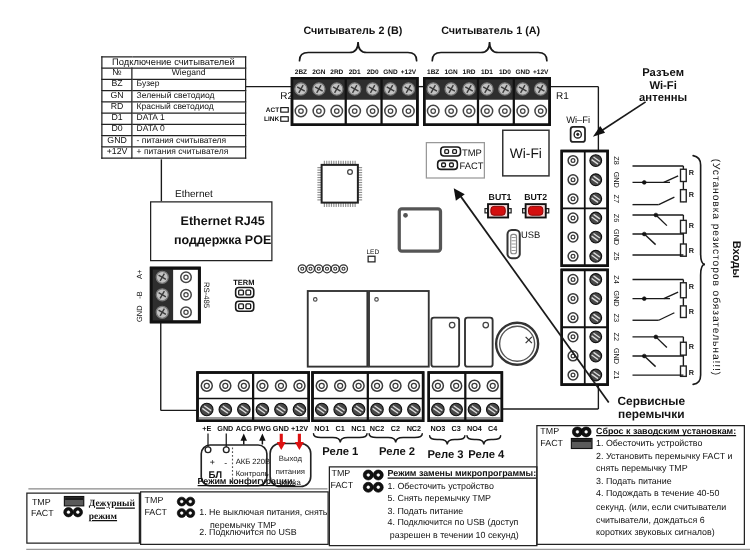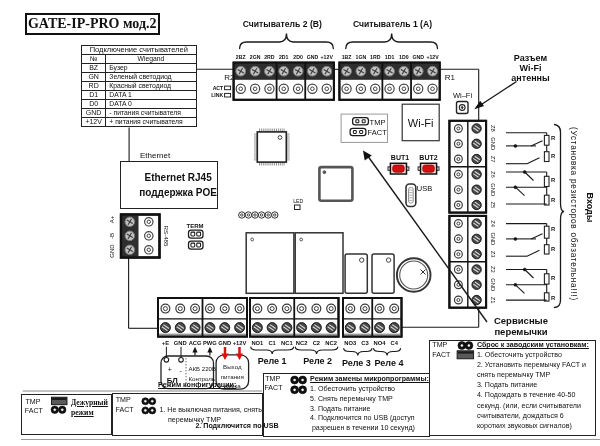--- a/index.html
+++ b/index.html
@@ -667,23 +667,20 @@
 <circle cx="302.6" cy="389.8" r="4.0" stroke="#000" stroke-width="0.5" fill="#111"></circle>
 <circle cx="294.6" cy="389.8" r="1.1" stroke="#fff" stroke-width="0.4" fill="#fff"></circle>
 <circle cx="302.6" cy="389.8" r="1.1" stroke="#fff" stroke-width="0.4" fill="#fff"></circle>
 <circle cx="461.9" cy="345.5" r="4.0" stroke="#000" stroke-width="0.5" fill="#111"></circle>
 <circle cx="468.9" cy="345.5" r="4.0" stroke="#000" stroke-width="0.5" fill="#111"></circle>
 <circle cx="461.9" cy="345.5" r="1.1" stroke="#fff" stroke-width="0.4" fill="#fff"></circle>
 <circle cx="468.9" cy="345.5" r="1.1" stroke="#fff" stroke-width="0.4" fill="#fff"></circle>
 <rect x="457.1" y="350.8" width="16.5" height="8" fill="#5a5a5a" stroke="#111" stroke-width="0.9"></rect>
 <rect x="457.70000000000005" y="351.40000000000003" width="15.3" height="2.2" fill="#1c1c1c"></rect>
 </svg>
-<div style="position:absolute;left:24.5px;top:13px;width:135.5px;height:22px;border:2.6px solid #111;display:flex;align-items:center;justify-content:center;">
-      <span style="font-family:'Liberation Serif',serif;font-weight:bold;font-size:14px;white-space:nowrap;">GATE-IP-PRO&nbsp;мод.2</span>
-    </div>
 <div style="position:absolute;left:81px;top:44.5px;">
       <table style="border-collapse:collapse;width:115.5px;table-layout:fixed;">
         <colgroup>
           <col style="width:24.3px">
           <col>
         </colgroup>
         <tbody>
           <tr>
             <td colspan="2" style="border:1px solid #222;height:9.07px;line-height:7.6px;text-align:center;font-size:7.5px;font-weight:normal;padding:0;white-space:nowrap;">Подключение считывателей</td>
           </tr>
@@ -728,21 +725,21 @@
 <div style="position:absolute;left:21px;top:393.5px;width:90.5px;height:41px;border:1px solid #222;"></div>
 <div style="position:absolute;left:25.5px;top:398.5px;font-size:7.1px;font-weight:normal;white-space:nowrap;line-height:1;">TMP</div>
 <div style="position:absolute;left:24.8px;top:407.8px;font-size:7.1px;font-weight:normal;white-space:nowrap;line-height:1;">FACT</div>
 <div style="position:absolute;left:71px;top:398px;font-size:7.6px;font-weight:bold;line-height:1.26;text-decoration:underline;font-family:Liberation Serif, serif;">Дежурный<br>режим</div>
 <div style="position:absolute;left:111.5px;top:392.5px;width:151px;height:43px;border:1px solid #222;"></div>
 <div style="position:absolute;left:115.7px;top:397.2px;font-size:7.1px;font-weight:normal;white-space:nowrap;line-height:1;">TMP</div>
 <div style="position:absolute;left:115.5px;top:406.9px;font-size:7.1px;font-weight:normal;white-space:nowrap;line-height:1;">FACT</div>
 <div style="position:absolute;left:158.1px;top:382px;font-size:7.1px;font-weight:bold;white-space:nowrap;line-height:1;text-decoration:underline;">Режим конфигурации:</div>
 <div style="position:absolute;left:159.4px;top:407.0px;font-size:7.1px;font-weight:normal;white-space:nowrap;line-height:1;">1. Не выключая питания, снять</div>
 <div style="position:absolute;left:168px;top:416.7px;font-size:7.1px;font-weight:normal;white-space:nowrap;line-height:1;">перемычку TMP</div>
-<div style="position:absolute;left:159.4px;top:423px;font-size:7.1px;font-weight:bold;white-space:nowrap;line-height:1;margin-left:36px;">2. Подключится  по USB</div>
+<div style="position:absolute;left:159.4px;top:423px;font-size:7.1px;font-weight:normal;white-space:nowrap;line-height:1;">2. Подключится  по USB</div>
 <div style="position:absolute;left:262.5px;top:372.5px;width:167.5px;height:64px;border:1px solid #222;"></div>
 <div style="position:absolute;left:265.2px;top:375.9px;font-size:7.1px;font-weight:normal;white-space:nowrap;line-height:1;">TMP</div>
 <div style="position:absolute;left:264.4px;top:385.4px;font-size:7.1px;font-weight:normal;white-space:nowrap;line-height:1;">FACT</div>
 <div style="position:absolute;left:310.1px;top:376px;font-size:7.1px;font-weight:bold;white-space:nowrap;line-height:1;text-decoration:underline;">Режим замены микропрограммы:</div>
 <div style="position:absolute;left:310.1px;top:386.2px;font-size:7.1px;font-weight:normal;white-space:nowrap;line-height:1;">1. Обесточить устройство</div>
 <div style="position:absolute;left:310.1px;top:395.9px;font-size:7.1px;font-weight:normal;white-space:nowrap;line-height:1;">5. Снять перемычку TMP</div>
 <div style="position:absolute;left:310.1px;top:405.6px;font-size:7.1px;font-weight:normal;white-space:nowrap;line-height:1;">3. Подать питание</div>
 <div style="position:absolute;left:310.1px;top:415.3px;font-size:7.1px;font-weight:normal;white-space:nowrap;line-height:1;">4. Подключится  по USB (доступ</div>
 <div style="position:absolute;left:311.9px;top:425.0px;font-size:7.1px;font-weight:normal;white-space:nowrap;line-height:1;">разрешен в течении 10 секунд)</div>
 <div style="position:absolute;left:428.5px;top:339.5px;width:167px;height:96px;border:1px solid #222;"></div>

